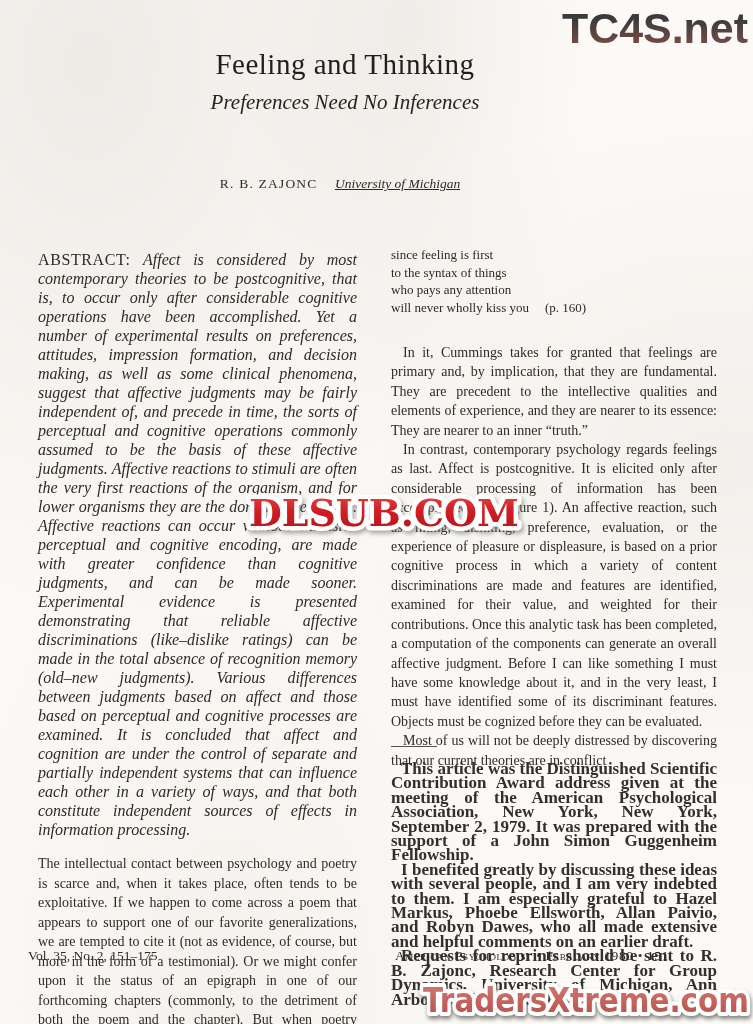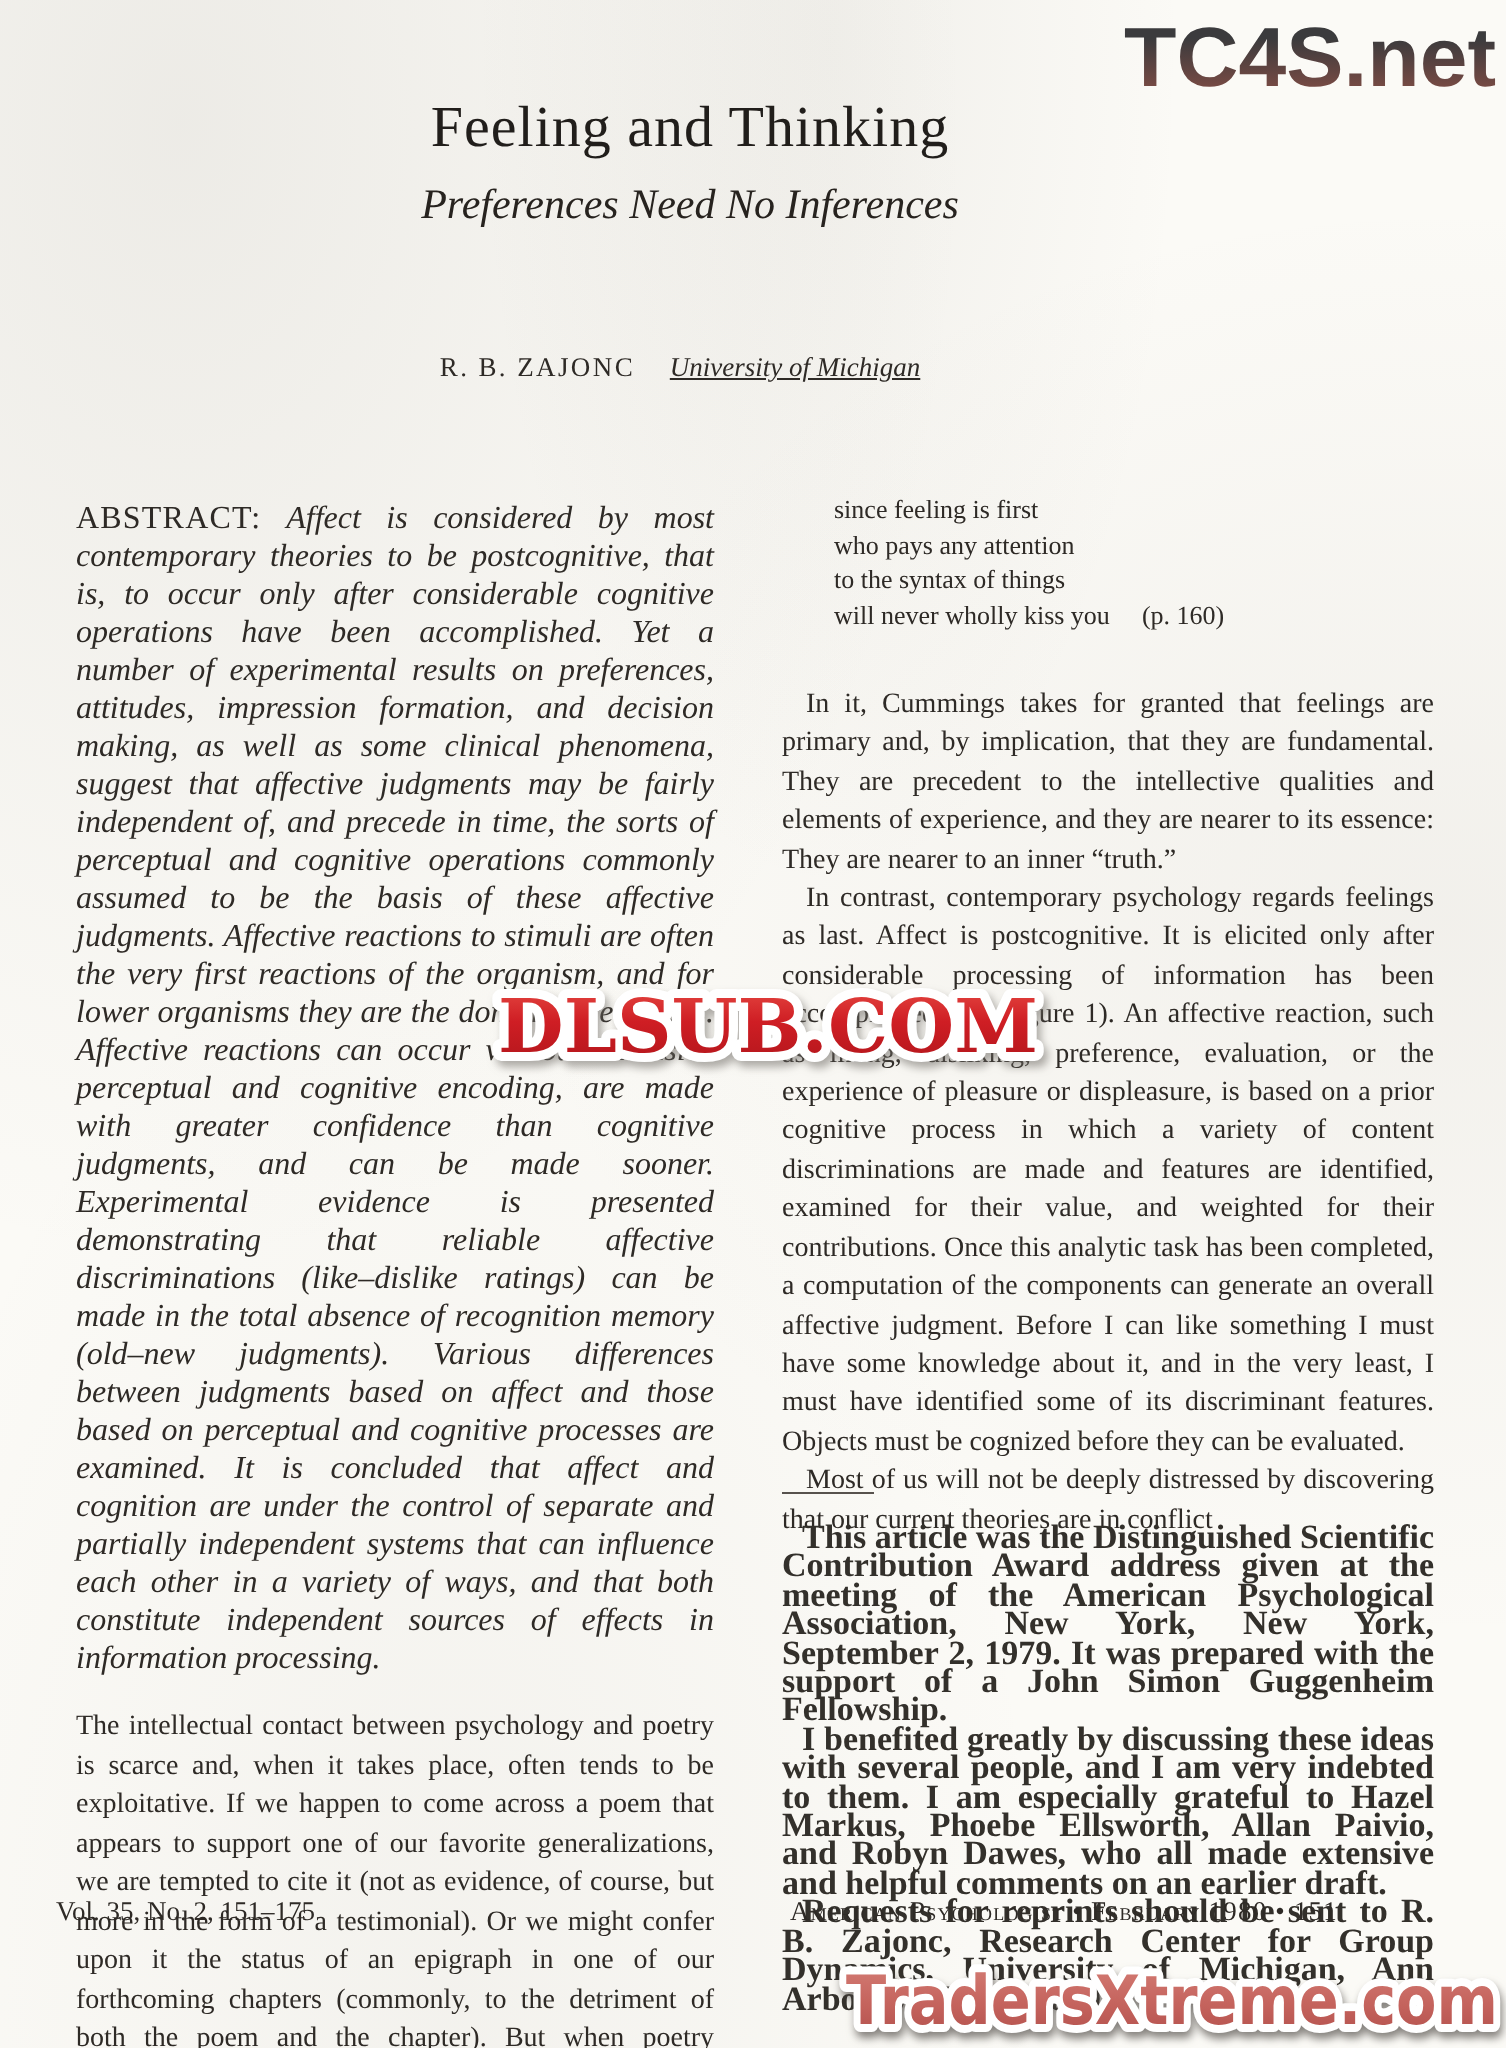--- a/index.html
+++ b/index.html
@@ -20,21 +20,21 @@
   .subtitle{font-size:21px;font-style:italic;margin-top:9px;color:#27231f;}
   .byline{position:absolute;left:0;top:176px;width:680px;text-align:center;font-size:13.5px;}
   .author{letter-spacing:1.2px;}
   .affil{font-style:italic;margin-left:14px;text-decoration:underline;}
   
   .col-left{position:absolute;left:38px;top:250px;width:319px;}
   .col-right{position:absolute;left:391px;top:246px;width:326px;}
   .abstract{font-style:italic;font-size:16px;line-height:19px;text-align:justify;}
   .abstract .ab-label{font-style:normal;letter-spacing:.6px;}
   .intro{margin-top:15px;font-size:14px;line-height:19.5px;text-align:justify;}
-  .poem{margin-left:26px;font-size:13px;line-height:17.5px;}
+  .poem{font-size:13px;line-height:17.5px;}
   .poem-line{display:block;}
   .poem-cite{margin-left:16px;}
   .bodypara{margin:0;font-size:14px;line-height:19.4px;text-align:justify;text-indent:12px;}
   .bodypara.first{margin-top:27px;}
   
   .fn-rule{position:absolute;left:391px;top:746px;width:46px;height:1px;background:#57524d;}
   .footnotes{position:absolute;left:391px;top:762px;width:326px;font-size:17px;line-height:14.4px;text-align:justify;color:#33302b;font-weight:bold;}
   .footnotes p{margin:0;text-indent:10px;}
   
   .vol-line{position:absolute;left:28px;top:948px;font-size:13.5px;}
@@ -74,22 +74,22 @@
     <div class="abstract">
       <span class="ab-label">ABSTRACT:</span>
       <span>Affect is considered by most contemporary theories to be postcognitive, that is, to occur only after considerable cognitive operations have been accomplished.  Yet a number of experimental results on preferences, attitudes, impression formation, and decision making, as well as some clinical phenomena, suggest that affective judgments may be fairly independent of, and precede in time, the sorts of perceptual and cognitive operations commonly assumed to be the basis of these affective judgments.  Affective reactions to stimuli are often the very first reactions of the organism, and for lower organisms they are the dominant reactions.  Affective reactions can occur without extensive perceptual and cognitive encoding, are made with greater confidence than cognitive judgments, and can be made sooner.  Experimental evidence is presented demonstrating that reliable affective discriminations (like–dislike ratings) can be made in the total absence of recognition memory (old–new judgments).  Various differences between judgments based on affect and those based on perceptual and cognitive processes are examined.  It is concluded that affect and cognition are under the control of separate and partially independent systems that can influence each other in a variety of ways, and that both constitute independent sources of effects in information processing.</span>
     </div>
     <div class="intro">The intellectual contact between psychology and poetry is scarce and, when it takes place, often tends to be exploitative.  If we happen to come across a poem that appears to support one of our favorite generalizations, we are tempted to cite it (not as evidence, of course, but more in the form of a testimonial).  Or we might confer upon it the status of an epigraph in one of our forthcoming chapters (commonly, to the detriment of both the poem and the chapter).  But when poetry disagrees with us we are apt to ignore the conflict altogether.  Nevertheless, this paper begins with a poem by E. E. Cummings (1973), the first stanza of which affirms a premise tacitly rejected by psychology many decades ago:</div>
   </div>
 
   <div class="col-right">
     <div class="poem">
       <span class="poem-line">since feeling is first</span>
+      <span class="poem-line">to the syntax of things</span>
       <span class="poem-line">who pays any attention</span>
-      <span class="poem-line">to the syntax of things</span>
       <span class="poem-line">
         <span>will never wholly kiss you</span><span class="poem-cite">(p. 160)</span>
       </span>
     </div>
     <p class="bodypara first">In it, Cummings takes for granted that feelings are primary and, by implication, that they are fundamental.  They are precedent to the intellective qualities and elements of experience, and they are nearer to its essence: They are nearer to an inner “truth.”</p>
     <p class="bodypara">In contrast, contemporary psychology regards feelings as last.  Affect is postcognitive.  It is elicited only after considerable processing of information has been accomplished (see Figure 1). An affective reaction, such as liking, disliking, preference, evaluation, or the experience of pleasure or displeasure, is based on a prior cognitive process in which a variety of content discriminations are made and features are identified, examined for their value, and weighted for their contributions. Once this analytic task has been completed, a computation of the components can generate an overall affective judgment.  Before I can like something I must have some knowledge about it, and in the very least, I must have identified some of its discriminant features.  Objects must be cognized before they can be evaluated.</p>
     <p class="bodypara">Most of us will not be deeply distressed by discovering that our current theories are in conflict</p>
   </div>
 
   <div class="fn-rule"></div>

